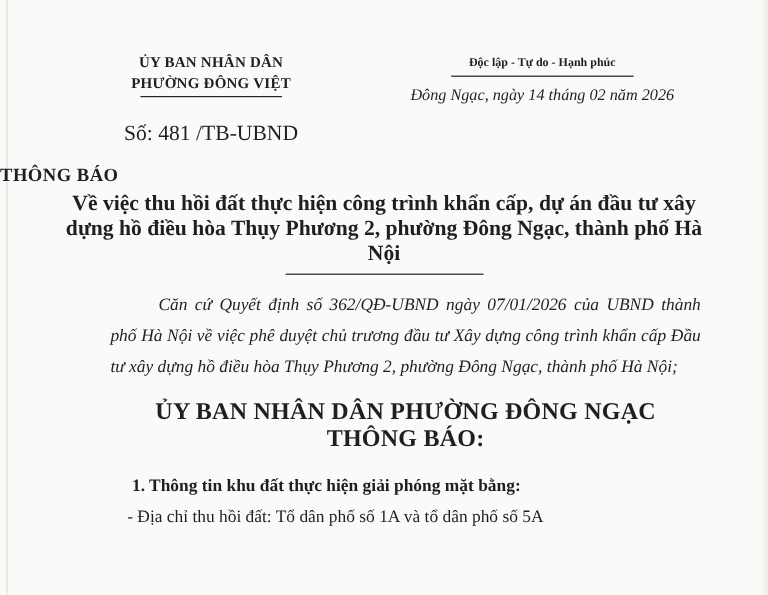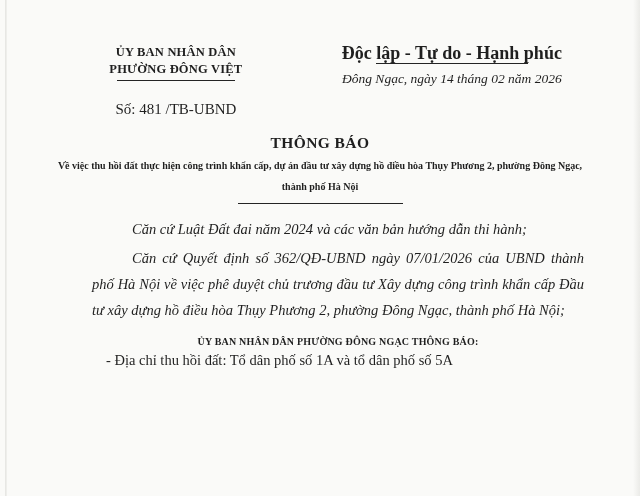--- a/index.html
+++ b/index.html
@@ -16,43 +16,43 @@
     position:absolute;right:0;top:0;bottom:0;width:7px;
     background:linear-gradient(to left,#ebebe8,#fafaf8);
   }
   .page{position:relative;padding-top:44px;}
 
   
   .header{display:flex;justify-content:space-between;padding:0 26px 0 62px;}
   .header-left{width:236px;text-align:center;}
   .header-right{width:336px;text-align:center;}
   .h-bold{font-weight:bold;font-size:12.5px;line-height:17px;letter-spacing:.2px;}
-  .h-bold-lg{font-weight:bold;font-size:18px;line-height:18px;}
+  .h-bold-lg{font-weight:bold;font-size:10px;line-height:18px;}
   .rule-short{height:0;border-top:1.5px solid #242424;margin:2px auto 7px;}
   .rule-left{width:118px;}
   .rule-right{width:152px;margin-top:1px;}
-  .doc-number{font-size:15px;margin-top:20px;}
+  .doc-number{font-size:18px;margin-top:20px;}
   .dateline{font-style:italic;font-size:13.5px;margin-top:5px;}
 
   
-  .title{font-weight:bold;font-size:15.5px;text-align:center;margin-top:16px;letter-spacing:.4px;}
+  .title{font-weight:bold;font-size:15.5px;margin-top:16px;letter-spacing:.4px;}
   .subtitle{
-    font-weight:bold;font-size:10px;line-height:21px;text-align:center;
+    font-weight:bold;font-size:18px;line-height:21px;text-align:center;
     margin:3px 52px 0;
   }
   .rule-subtitle{width:165px;border-top:1.5px solid #242424;height:0;margin:6px auto 0;}
 
   
   .body-text{margin:12px 56px 0 92px;font-size:14.5px;}
   .recital{
     font-style:italic;line-height:26px;margin:0 0 3px;
     text-indent:40px;text-align:justify;
   }
   .announce{
-    font-weight:bold;text-align:center;font-size:10px;
+    font-weight:bold;text-align:center;font-size:20px;
     margin:13px 0 0;letter-spacing:.2px;
   }
   .sec-heading{font-weight:bold;margin:14px 0 0;text-indent:18px;line-height:26px;}
   .item{line-height:27px;margin:0;text-indent:14px;}
   sup{font-size:9.5px;}
 </style>
 </head>
 <body style="background: rgb(250, 250, 248); color: rgb(31, 31, 31);">
 
 <div class="scan-edge-left"></div>
@@ -72,24 +72,24 @@
       <div class="rule-short rule-right"></div>
       <div class="dateline">Đông Ngạc, ngày 14 tháng 02 năm 2026</div>
     </div>
   </div>
 
   <div class="title">THÔNG BÁO</div>
   <div class="subtitle">Về việc thu hồi đất thực hiện công trình khẩn cấp, dự án đầu tư xây dựng hồ điều hòa Thụy Phương 2, phường Đông Ngạc, thành phố Hà Nội</div>
   <div class="rule-subtitle"></div>
 
   <div class="body-text">
-    <p class="recital">Căn cứ Luật Đất đai năm 2024 và các văn bản hướng dẫn thi hành;</p>
     <p class="recital">Căn cứ Quyết định số 362/QĐ-UBND ngày 07/01/2026 của UBND thành phố Hà Nội về việc phê duyệt chủ trương đầu tư Xây dựng công trình khẩn cấp Đầu tư xây dựng hồ điều hòa Thụy Phương 2, phường Đông Ngạc, thành phố Hà Nội;</p>
 
     <p class="announce">ỦY BAN NHÂN DÂN PHƯỜNG ĐÔNG NGẠC THÔNG BÁO:</p>
 
+    <p class="sec-heading">1. Thông tin khu đất thực hiện giải phóng mặt bằng:</p>
 
 
     <p class="item">- Địa chỉ thu hồi đất: Tổ dân phố số 1A và tổ dân phố số 5A</p>
 
   </div>
 
 </div>
 
 </body></html>

